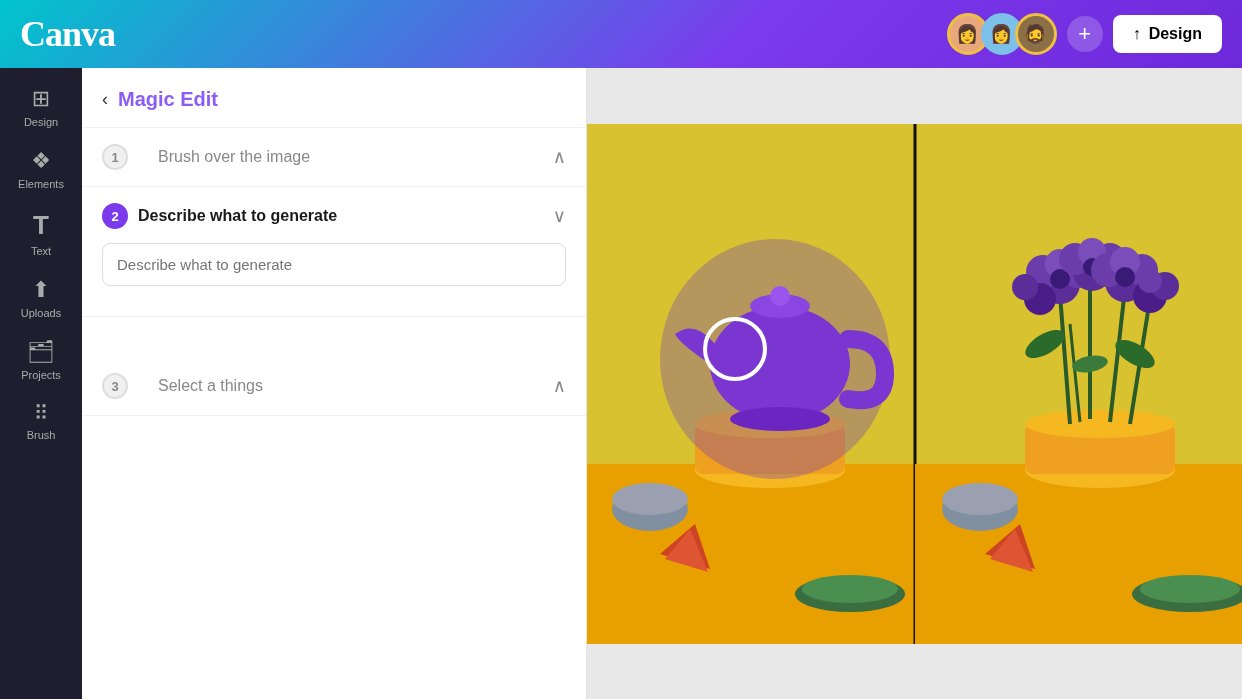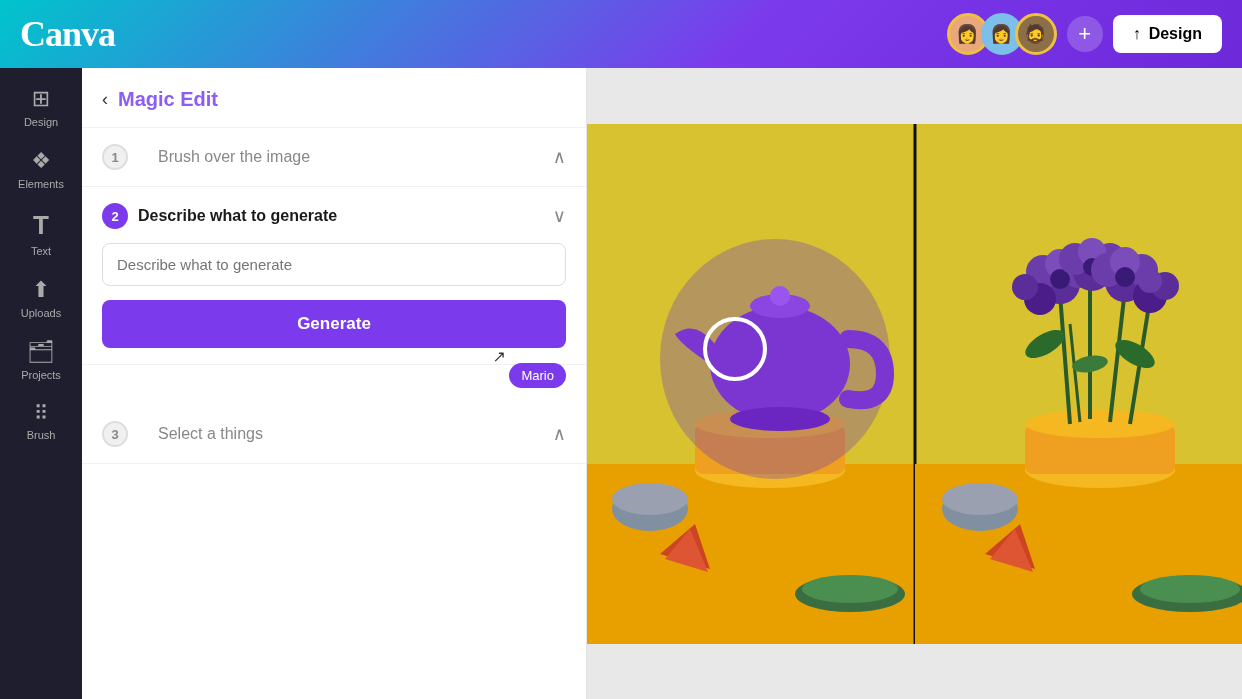--- a/index.html
+++ b/index.html
@@ -296,25 +296,20 @@
     <div class="step">
       <div class="step-header">
         <div class="step-title-row">
           <span class="step-number active">2</span>
           <span class="step-label">Describe what to generate</span>
         </div>
         <span class="chevron">∨</span>
       </div>
       <div class="step-content">
         <input type="text" class="text-input" placeholder="Describe what to generate" style="">
-        <div style="position:relative;">
-          <button class="generate-btn">Generate</button>
-          <span class="cursor-arrow" style="position:absolute;bottom:-18px;right:60px;font-size:16px;color:#333;">↗</span>
-          <span class="cursor-tooltip" style="position:absolute;bottom:-40px;right:0px;">Mario</span>
-        </div>
       </div>
     </div>
 
     <div class="step" style="margin-top:40px;">
       <div class="step-header">
         <div class="step-title-row">
           <span class="step-number inactive">3</span>
           <span class="step-label dim">Select a things</span>
         </div>
         <span class="chevron">∧</span>

